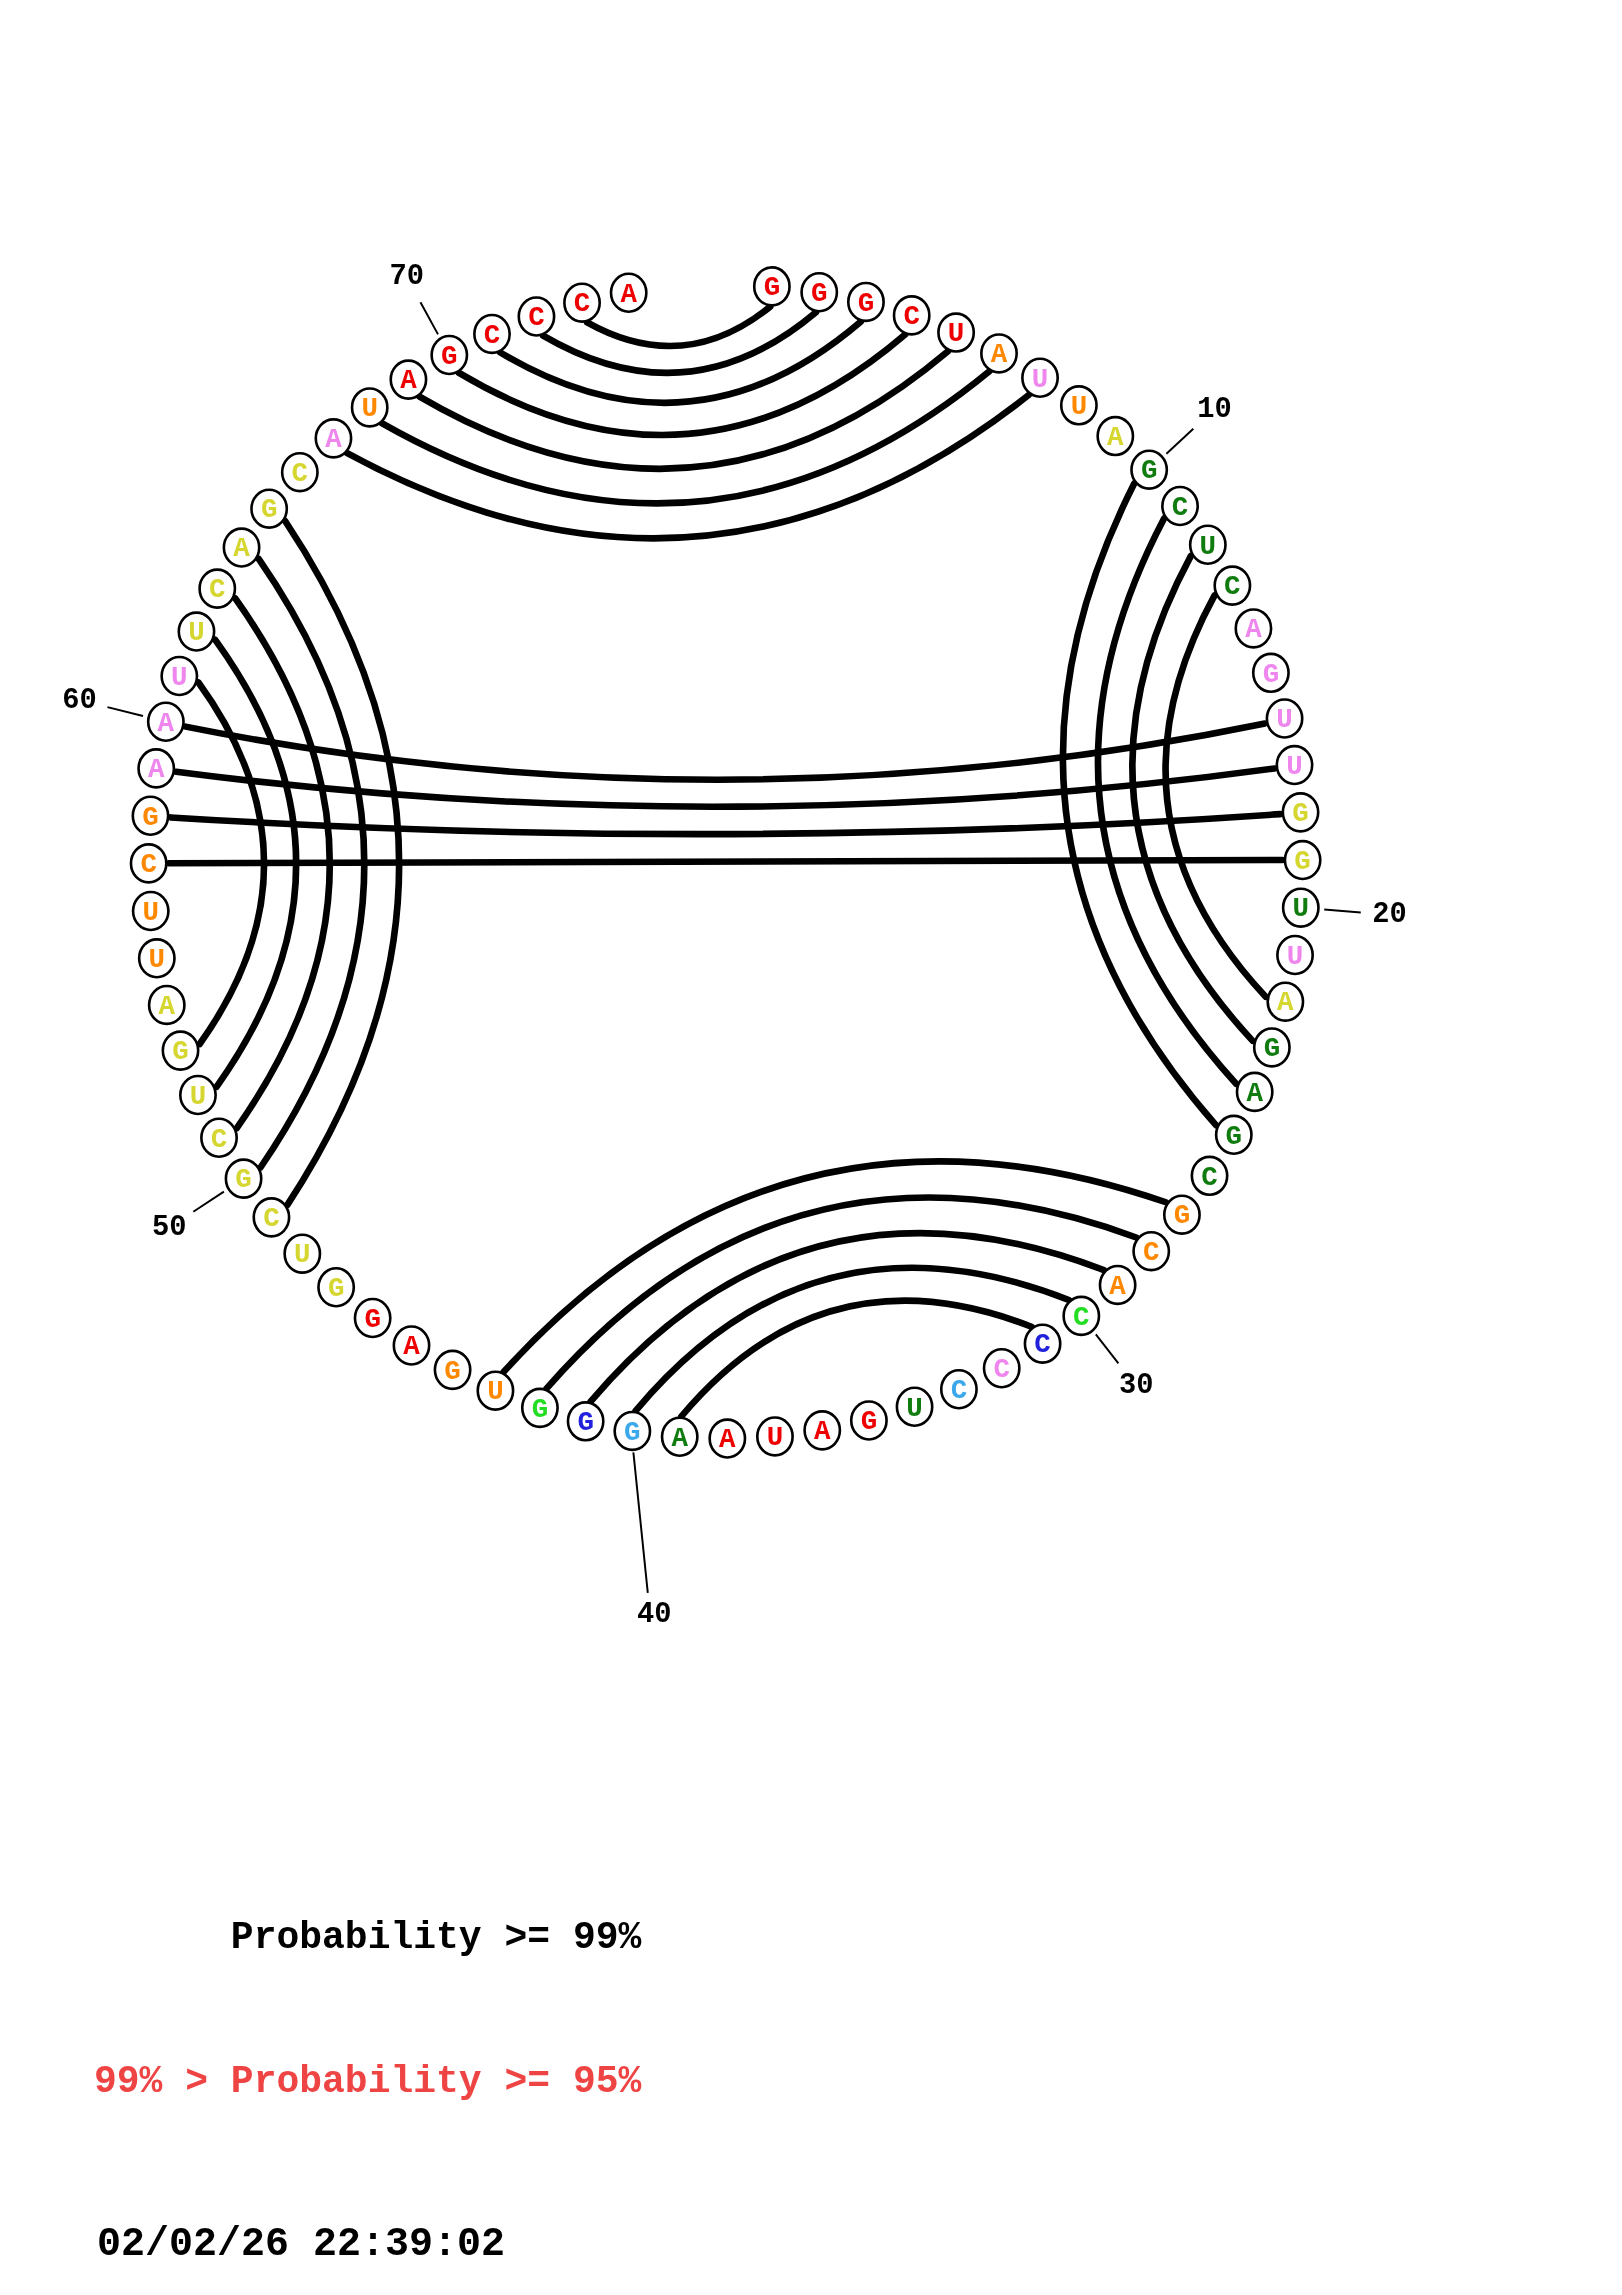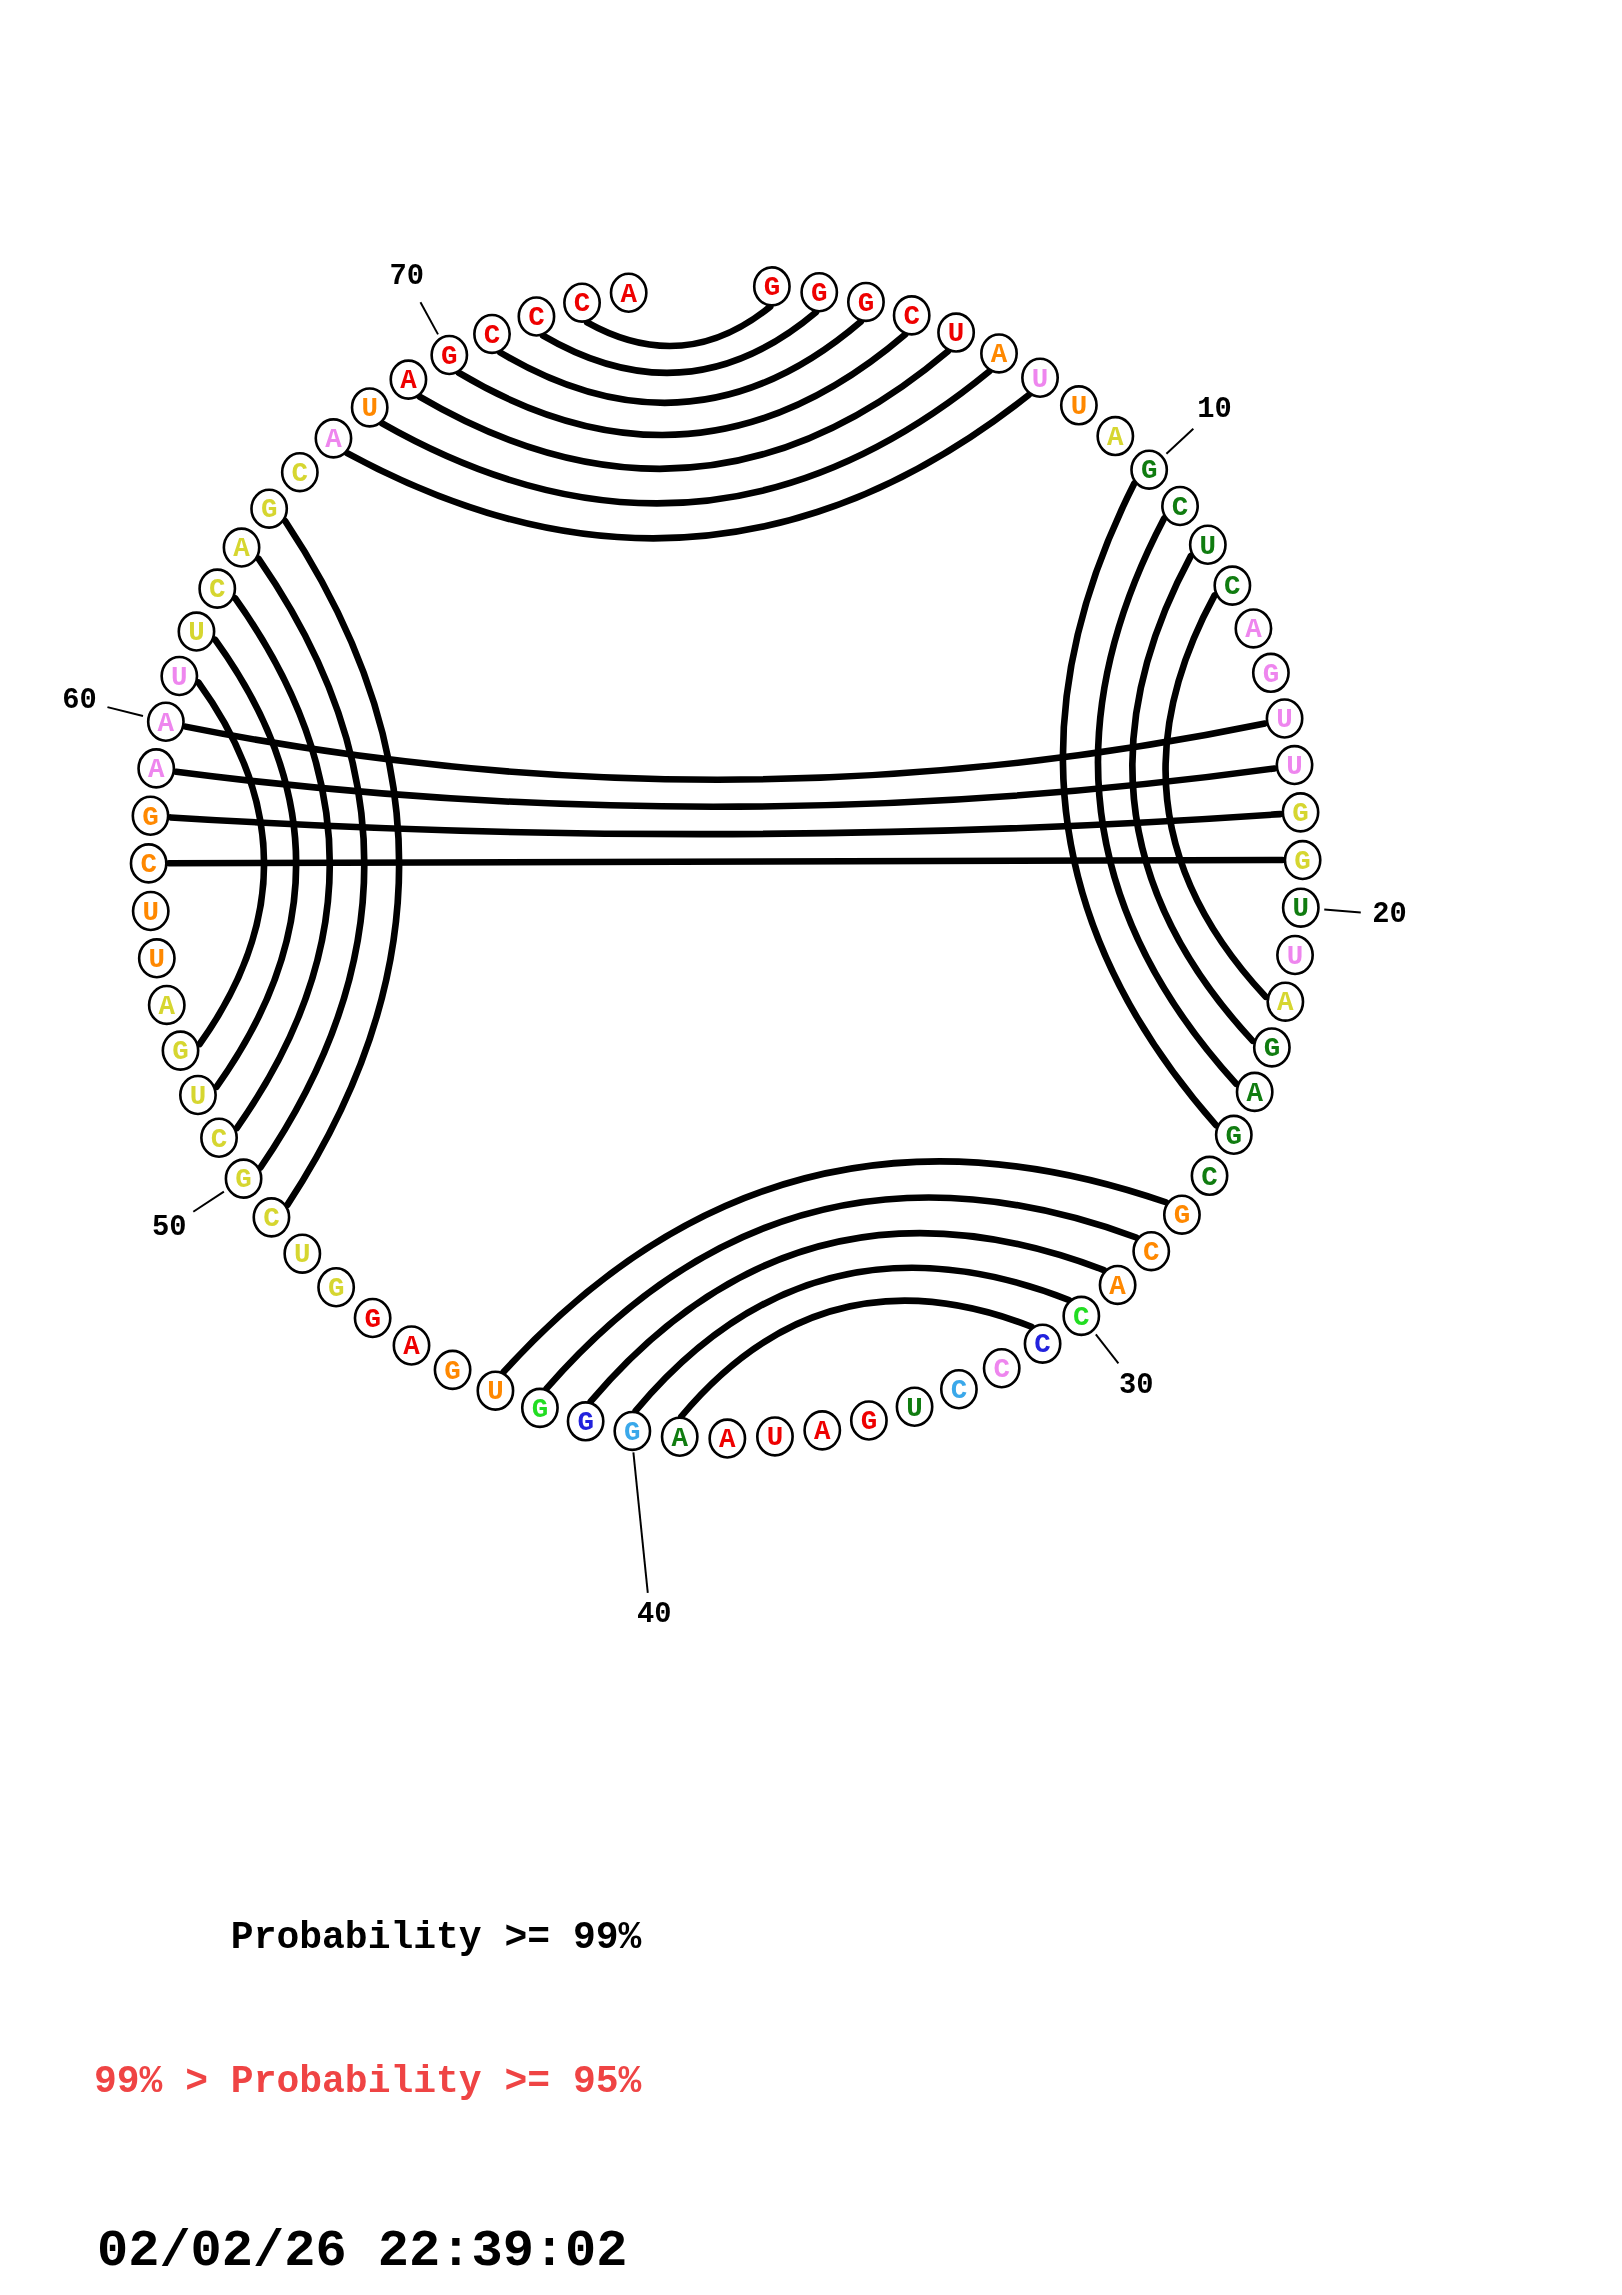--- a/index.html
+++ b/index.html
@@ -3,21 +3,21 @@
 <meta charset="utf-8">
 <style>
   html,body{margin:0;padding:0;background:#ffffff;}
   body{width:1622px;height:2295px;position:relative;font-family:"Liberation Mono",monospace;}
   #plot-wrap{position:absolute;left:0;top:0;width:1622px;height:1799px;}
   svg{display:block;}
   #legend{position:absolute;left:94px;top:1818px;font-family:"Liberation Mono",monospace;
           font-weight:bold;font-size:38px;line-height:48px;white-space:pre;letter-spacing:0;}
   #legend div{height:48px;}
   #timestamp{position:absolute;left:97px;top:2222px;color:#000000;
-             font-family:"Liberation Mono",monospace;font-weight:bold;font-size:52px;white-space:pre;}
+             font-family:"Liberation Mono",monospace;font-weight:bold;font-size:40px;white-space:pre;}
 </style>
 </head>
 <body>
 
 <div id="plot-wrap">
   <svg id="plot" width="1622" height="1799" viewBox="0 0 2479 2750">
       <path d="M 1177.2 468.7 Q 1045.4 575.6 897.2 492.8" fill="none" stroke="#000000" stroke-width="10" stroke-linecap="round"></path>
       <path d="M 1247.1 477.3 Q 1051.1 642.6 829.9 513.1" fill="none" stroke="#000000" stroke-width="10" stroke-linecap="round"></path>
       <path d="M 1315.9 491.5 Q 1057.2 713.5 764.5 538.8" fill="none" stroke="#000000" stroke-width="10" stroke-linecap="round"></path>
       <path d="M 1383.4 511.4 Q 1063.4 785.8 701.4 570.0" fill="none" stroke="#000000" stroke-width="10" stroke-linecap="round"></path>

